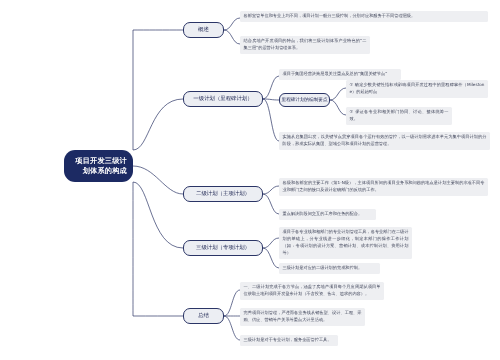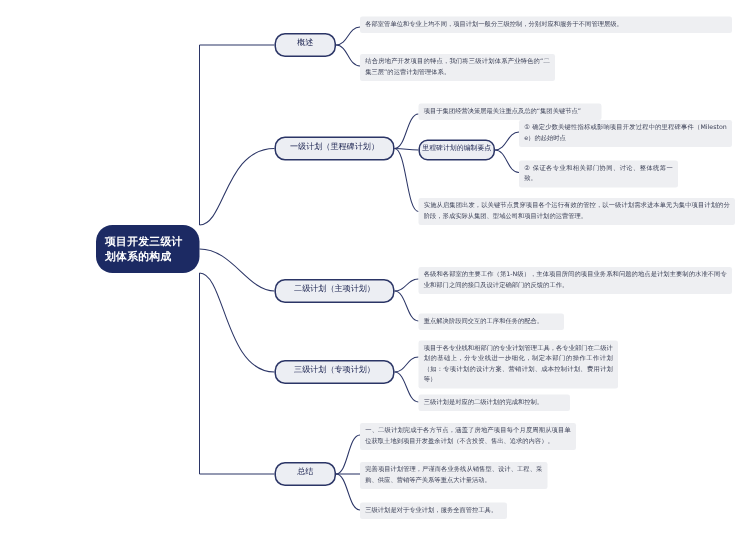--- a/index.html
+++ b/index.html
@@ -16,21 +16,21 @@
   .node{position:absolute;box-sizing:border-box;}
 
   
   .root{
     background:#1c2a63;
     color:#ffffff;
     border-radius:11px;
     font-size:7.2px;
     line-height:1.45;
     font-weight:bold;
-    text-align:left;
+    text-align:right;
     display:flex;align-items:center;justify-content:center;
     padding:3px 6px;
     letter-spacing:.2px;
   }
 
   
   .topic{
     background:#eceef3;
     border:0.8px solid #2b3566;
     border-radius:7px;

